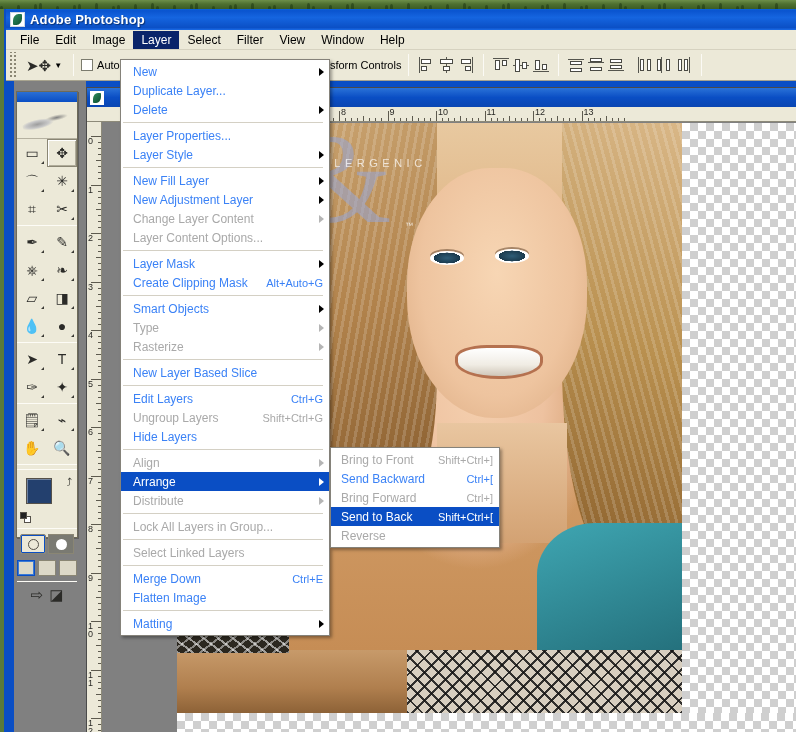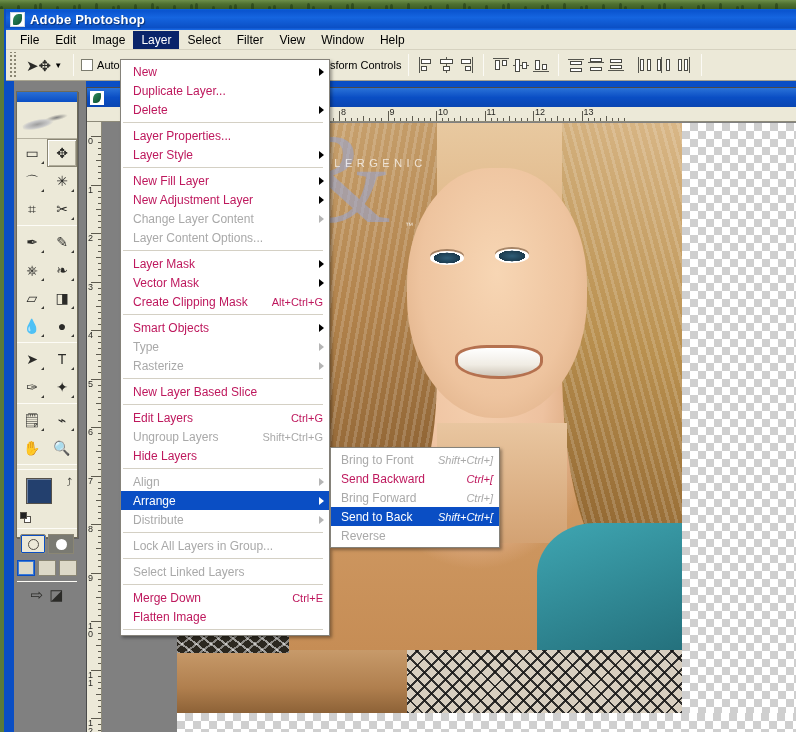--- a/index.html
+++ b/index.html
@@ -359,21 +359,21 @@
   #layer-menu {
     position: absolute; left: 114px; top: 50px;
     width: 210px;
     background: #fff; border: 1px solid #85827a;
     box-shadow: 2px 2px 3px rgba(0,0,0,.35);
     padding: 2px 0;
     z-index: 50;
   }
   .mi {
     position: relative; height: 19px; display: flex; align-items: center;
-    padding: 0 6px 0 12px; font-size: 12px; color: #be185d; white-space: nowrap;
+    padding: 0 6px 0 12px; font-size: 12px; color: #3b82f6; white-space: nowrap;
   }
   .mi.disabled { color: #a9a9a9; }
   .mi.highlight { background: #0a4ec4; color: #fff; }
   .mi .shortcut {
     margin-left: auto; padding-left: 18px; font-size: 11px;
   }
   .mi.disabled .shortcut { color: #a9a9a9; }
   .mi .arrow {
     position: absolute; right: 5px; top: 50%; transform: translateY(-50%);
     width: 0; height: 0;
@@ -387,21 +387,21 @@
 
   
   #arrange-submenu {
     position: absolute; left: 324px; top: 438px;
     width: 170px;
     background: #fff; border: 1px solid #85827a;
     box-shadow: 2px 2px 3px rgba(0,0,0,.35);
     padding: 2px 0; z-index: 60;
   }
   #arrange-submenu .mi { padding-left: 10px; }
-  #arrange-submenu .mi .shortcut { padding-left: 10px; font-style: italic; }
+  #arrange-submenu .mi .shortcut { padding-left: 10px; }
 
   
   #app-left-edge {
     position: absolute; left: 0; top: 72px; width: 8px; height: 651px;
     background: #0a4ec4;
   }
   #app-gray {
     position: absolute; left: 8px; top: 72px; width: 72px; height: 651px;
     background: #808080;
   }
@@ -996,26 +996,22 @@
       </div>
       <div class="mi disabled">
         <span>Layer Content Options...</span>
       </div>
       <div class="msep"></div>
       <div class="mi">
         <span>Layer Mask</span>
         <span class="arrow"></span>
       </div>
       <div class="mi">
-        <span>Vector Mask</span>
-        <span class="arrow"></span>
-      </div>
-      <div class="mi">
         <span>Create Clipping Mask</span>
-        <span class="shortcut">Alt+Ctrl+G</span>
+        <span class="shortcut">Alt+Auto+G</span>
       </div>
       <div class="msep"></div>
       <div class="mi">
         <span>Smart Objects</span>
         <span class="arrow"></span>
       </div>
       <div class="mi disabled">
         <span>Type</span>
         <span class="arrow"></span>
       </div>
@@ -1062,20 +1058,24 @@
       </div>
       <div class="msep"></div>
       <div class="mi">
         <span>Merge Down</span>
         <span class="shortcut">Ctrl+E</span>
       </div>
       <div class="mi">
         <span>Flatten Image</span>
       </div>
       <div class="msep"></div>
+      <div class="mi">
+        <span>Matting</span>
+        <span class="arrow"></span>
+      </div>
     </div>
 
   <div id="arrange-submenu">
       <div class="mi disabled">
         <span>Bring to Front</span>
         <span class="shortcut">Shift+Ctrl+]</span>
       </div>
       <div class="mi">
         <span>Send Backward</span>
         <span class="shortcut">Ctrl+[</span>

